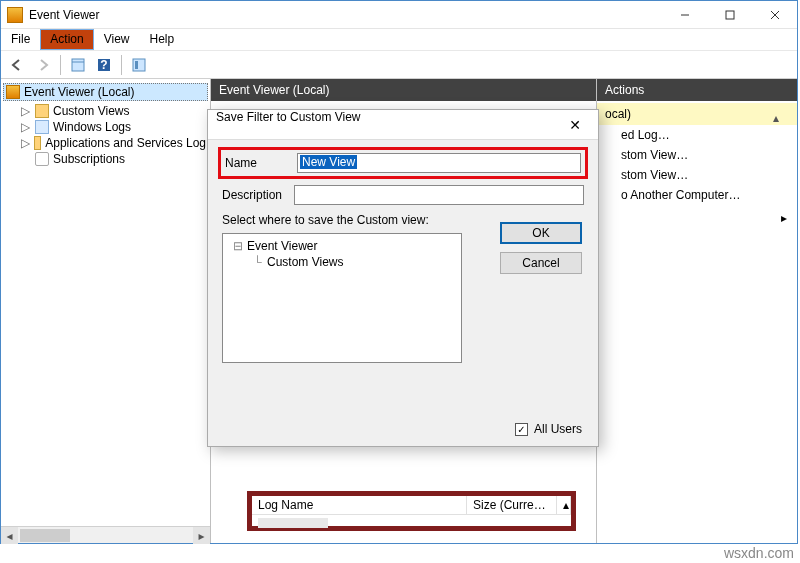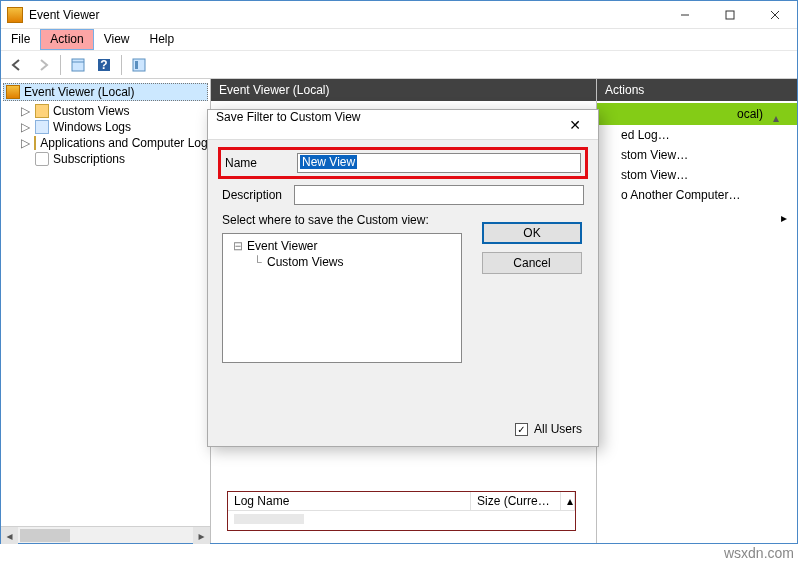--- a/index.html
+++ b/index.html
@@ -5,21 +5,21 @@
   * { box-sizing: border-box; font-family: 'Segoe UI', Tahoma, sans-serif; font-size: 12px; }
   body { margin: 0; background: #fff; width: 800px; height: 563px; overflow: hidden; position: relative; }
   .window { border: 1px solid #4a88c7; width: 798px; height: 544px; background: #fff; display: flex; flex-direction: column; }
   .titlebar { height: 28px; background: #fff; border-bottom: 1px solid #e5e5e5; display: flex; align-items: center; padding: 0 0 0 6px; }
   .titlebar .app-icon { width: 16px; height: 16px; background: linear-gradient(#f4c040,#e08000); border: 1px solid #b87000; margin-right: 6px; }
   .titlebar .title { flex: 1; color: #000; }
   .win-controls { display: flex; }
   .win-btn { width: 45px; height: 28px; display:flex; align-items:center; justify-content:center; color:#666; }
   .menubar { height: 22px; display: flex; align-items: stretch; border-bottom: 1px solid #e8e8e8; }
   .menu-item { padding: 3px 10px; cursor: default; }
-  .menu-item.active { background:#fca5a5; border:1px solid #78aee5; padding:2px 9px; }
+  .menu-item.active { background:#c2410c; border:1px solid #78aee5; padding:2px 9px; }
   .toolbar { height: 28px; border-bottom: 1px solid #d0d0d0; display:flex; align-items:center; padding:0 4px; gap:2px;}
   .tbtn { width:24px; height:22px; display:flex; align-items:center; justify-content:center; border:1px solid transparent; }
   .tsep { width:1px; height:20px; background:#c0c0c0; margin:0 3px;}
   .body { flex:1; display:flex; min-height:0; }
   .sidebar { width:210px; border-right:1px solid #bfbfbf; display:flex; flex-direction:column; }
   .tree { flex:1; padding:4px 2px; overflow:hidden; }
   .tree-root { display:flex; align-items:center; gap:4px; padding:1px 2px; background:#cce8ff; border:1px dotted #777; margin-bottom:2px;}
   .tree-item { display:flex; align-items:center; gap:4px; padding:1px 2px 1px 18px; white-space:nowrap;}
   .tree-item .exp { width:10px; color:#666;}
   .tree-icon { width:14px; height:14px; display:inline-block; }
@@ -27,49 +27,49 @@
   .ti-log { background:#d9ebff; border:1px solid #8ab2de;}
   .ti-sub { background:#fff; border:1px solid #aaa; border-radius:2px;}
   .ti-root { background:linear-gradient(#f4c040,#e08000); border:1px solid #b87000;}
   .hscroll { height:17px; border-top:1px solid #d0d0d0; background:#f0f0f0; position:relative;}
   .hscroll .btn { position:absolute; top:0; width:17px; height:17px; background:#e4e4e4; display:flex; align-items:center; justify-content:center; color:#555;}
   .hscroll .btn.l{left:0;} .hscroll .btn.r{right:0;}
   .hscroll .thumb { position:absolute; top:2px; left:19px; height:13px; width:50px; background:#cdcdcd;}
   .center { flex:1; display:flex; flex-direction:column; border-right:1px solid #bfbfbf; min-width:0;}
   .panel-header { background:#414141; color:#fff; padding:4px 8px; font-weight:400;}
   .center-body { flex:1; padding:6px; position:relative;}
-  .logname-box { position:absolute; bottom:12px; left:16px; right:20px; height:40px; border:1px solid #7f1d1d; background:#fff;}
+  .logname-box { position:absolute; bottom:12px; left:36px; right:20px; height:40px; border:5px solid #7f1d1d; background:#fff;}
   .logname-hdr { display:flex; border-bottom:1px solid #e0e0e0; font-size:11px;}
   .logname-hdr div { padding:2px 6px; border-right:1px solid #e0e0e0;}
   .logname-row { display:flex; font-size:11px; padding:2px 6px;}
   .logname-row .bar { width:70px; height:10px; background:#e8e8e8; margin-top:1px;}
   .actions { width:200px; display:flex; flex-direction:column;}
   .actions-list { flex:1; background:#fff; padding:2px 0;}
-  .actions-title { padding:4px 8px; background:#84cc16;text-align:right;}
+  .actions-title { padding:4px 8px; background:#fef9c3;}
   .action-row { padding:3px 8px 3px 24px; white-space:nowrap; overflow:hidden; text-overflow:ellipsis;}
   .act-chevron { float:right; color:#555; padding:4px 10px;}
   
   .dialog { position:absolute; left:207px; top:109px; width:392px; height:338px; background:#f0f0f0; border:1px solid #aaa; box-shadow:4px 4px 14px rgba(0,0,0,.25);}
   .dlg-title { height:30px; display:flex; align-items:flex-start; padding:0 8px; background:#fff; border-bottom:1px solid #ddd;}
   .dlg-title span { flex:1;}
   .dlg-close { width:30px; height:30px; display:flex; align-items:center; justify-content:center; font-size:14px; cursor:default;}
   .dlg-body { padding:10px 14px 6px; }
   .form-row { display:flex; align-items:center; margin-bottom:8px;}
   .form-row label { width:72px;}
   .form-row .field { flex:1; height:20px; border:1px solid #888; background:#fff; padding:1px 3px;}
   .name-hl { border:3px solid #e30b13; padding:3px 4px; margin:-3px -4px 6px;}
   .name-input { flex:1; height:20px; border:1px solid #888; background:#fff; padding:0; position:relative;}
   .name-val { position:absolute; left:2px; top:1px; background:#0a63bf; color:#fff; padding:0 2px;}
   .dlg-label { margin:6px 0 6px;}
   .tree-box { border:1px solid #888; background:#fff; width:240px; height:130px; padding:4px 6px; font-size:12px;}
   .tb-row { padding:1px 0 1px 4px;}
   .tb-child { padding-left:24px; color:#000;}
   .tb-dots { color:#888; display:inline-block; width:14px;}
   .dlg-buttons { position:absolute; right:16px; top:112px; display:flex; flex-direction:column; gap:8px;}
-  .dbtn { width:100px; height:22px; border:1px solid #adadad; background:#e1e1e1; text-align:center; line-height:20px; cursor:default;}
+  .dbtn { width:82px; height:22px; border:1px solid #adadad; background:#e1e1e1; text-align:center; line-height:20px; cursor:default;}
   .dbtn.primary { border:2px solid #0a64ad; line-height:18px;}
   .dlg-footer { position:absolute; bottom:10px; right:16px; display:flex; align-items:center; gap:6px;}
   .chk { width:13px; height:13px; border:1px solid #555; background:#fff; display:inline-flex; align-items:center; justify-content:center; font-size:10px;}
   .watermark { position:absolute; right:6px; bottom:2px; font-size:14px; color:#888;}
   svg { display:block; }
 </style>
 </head>
 <body>
 
 <div class="window">
@@ -149,21 +149,21 @@
             <span>Custom Views</span>
           </div>
         <div class="tree-item">
             <span class="exp">▷</span>
             <span class="tree-icon ti-log"></span>
             <span>Windows Logs</span>
           </div>
         <div class="tree-item">
             <span class="exp">▷</span>
             <span class="tree-icon ti-folder"></span>
-            <span>Applications and Computer Log</span>
+            <span>Applications and Services Log</span>
           </div>
         <div class="tree-item">
             <span class="exp"></span>
             <span class="tree-icon ti-sub"></span>
             <span>Subscriptions</span>
           </div>
       </div>
       <div class="hscroll">
         <div class="btn l">◂</div>
         <div class="thumb"></div>

